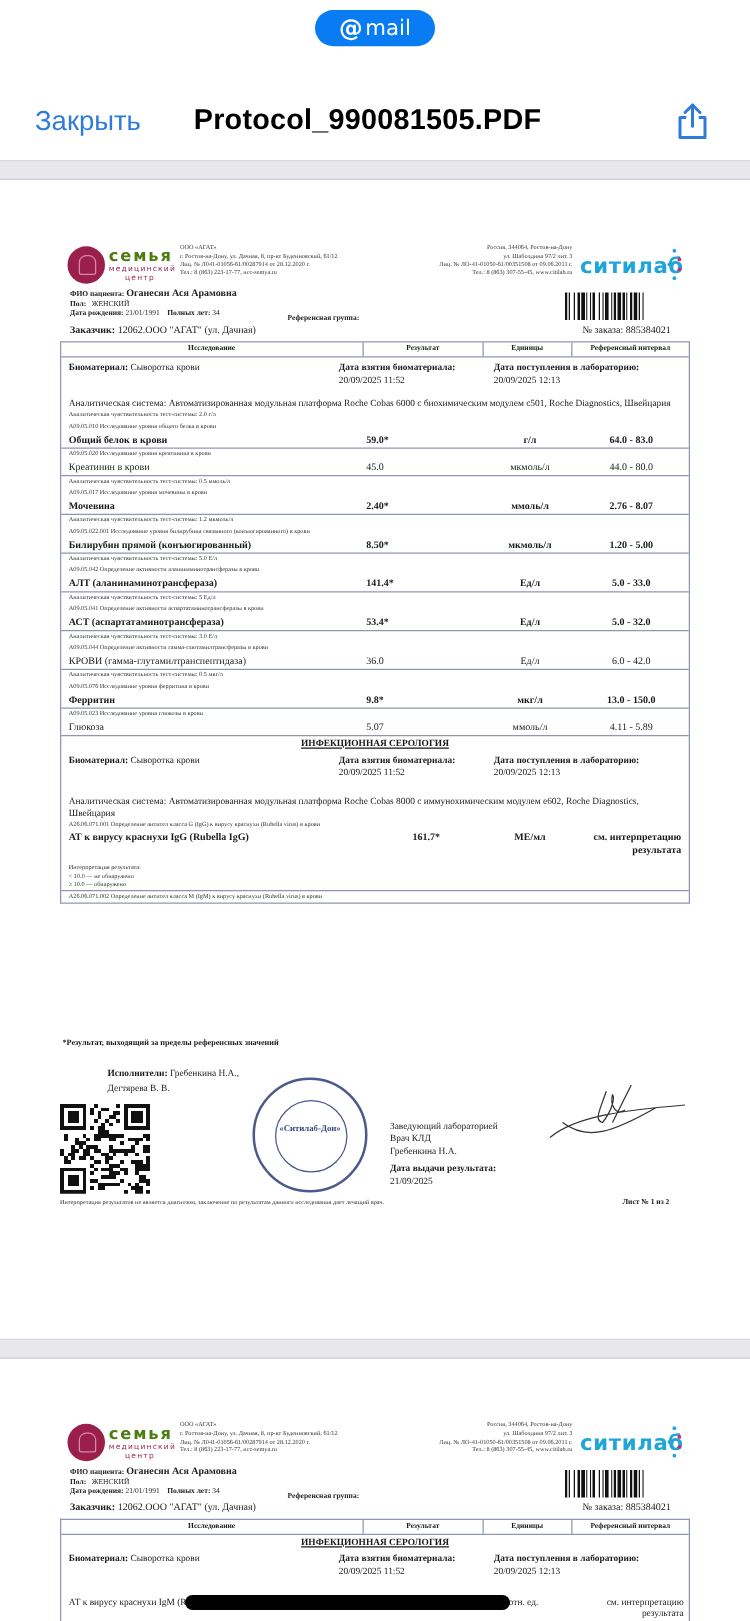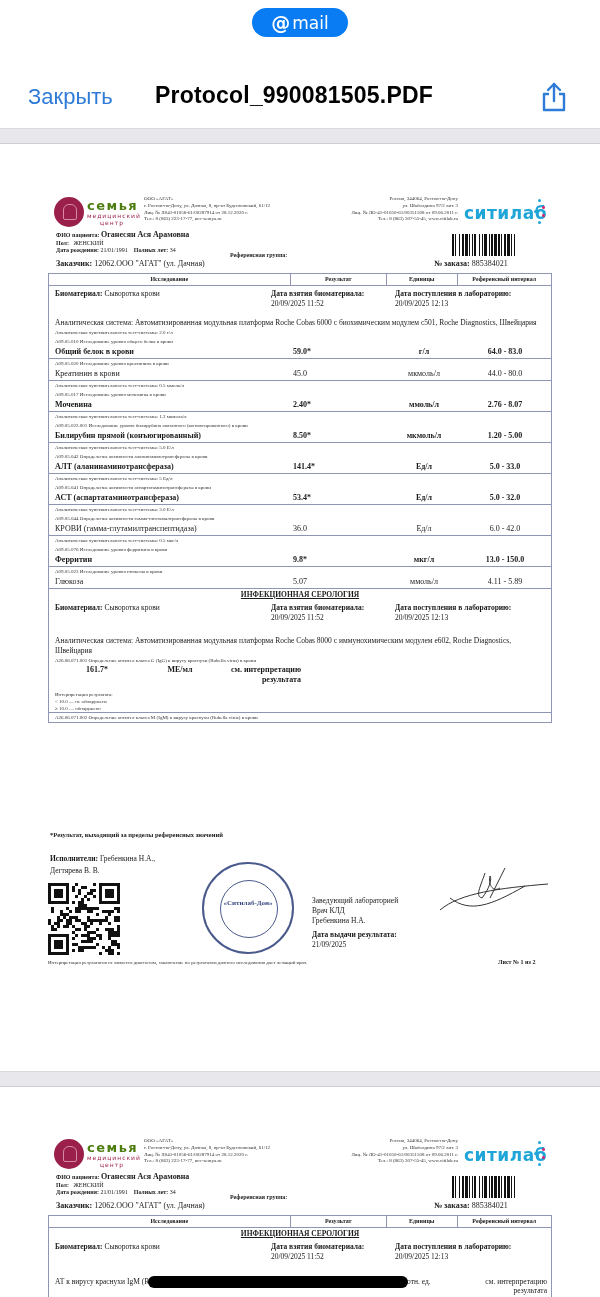--- a/index.html
+++ b/index.html
@@ -25,21 +25,21 @@
   .citilab-dots { position:absolute; left:484px; top:6px; width:12px; height:26px; }
   .citilab-dots span { position:absolute; width:3px; height:3px; border-radius:50%; }
   .patient { position:absolute; left:6px; top:38px; font-size:6px; line-height:7.5px; color:#222; }
   .patient b { font-weight:bold; }
   .patient .big { font-size:8px; }
   .customer { position:absolute; left:6px; top:66px; font-size:8px; color:#222; }
   .ref-group { position:absolute; left:180px; top:59px; font-size:6px; font-weight:bold; color:#222; }
   .barcode { position:absolute; left:402px; top:41px; width:92px; height:22px; display:flex; gap:0; }
   .barcode i { display:block; height:100%; background:#111; }
   .order { position:absolute; left:384px; top:66px; font-size:8px; color:#222; }
-  .order b { font-weight:bold; }
+  .order b { font-weight:normal;margin-left:32px; }
 
   .tbl { position:absolute; left:48px; width:502px; border:1px solid #8f96b4; }
   .th-row { display:flex; height:11px; border-bottom:1px solid #8f96b4; font-size:6px; font-weight:bold; line-height:11px; }
   .th-row div { text-align:center; border-right:1px solid #8f96b4; }
   .th-row div:last-child { border-right:none; }
   .c1 { width:242px; } .c2 { width:96px; } .c3 { width:70px; } .c4 { width:94px; }
   .section-title { text-align:center; font-size:7.5px; font-weight:bold; text-decoration:underline; height:11px; line-height:11px; }
   .biomat { position:relative; height:30px; font-size:7.5px; }
   .biomat .bl { position:absolute; left:6px; top:3px; }
   .biomat .dt1 { position:absolute; left:222px; top:3px; line-height:10px; }
@@ -253,34 +253,35 @@
 
     <div class="section-title">ИНФЕКЦИОННАЯ СЕРОЛОГИЯ</div>
     <div class="biomat">
       <div class="bl"><b>Биоматериал:</b> <span>Сыворотка крови</span></div>
       <div class="dt1"><b>Дата взятия биоматериала:</b><br><span>20/09/2025 11:52</span></div>
       <div class="dt2"><b>Дата поступления в лабораторию:</b><br><span>20/09/2025 12:13</span></div>
     </div>
     <div class="sys" style="padding-top:6px;">Аналитическая система: Автоматизированная модульная платформа Roche Cobas 8000 с иммунохимическим модулем e602, Roche Diagnostics, Швейцария</div>
     <div class="note">A26.06.071.001 Определение антител класса G (IgG) к вирусу краснухи (Rubella virus) в крови</div>
     <div style="display:flex;font-size:8px;font-weight:bold;line-height:10px;">
+      <div style="width:238px;padding-left:6px;">АТ к вирусу краснухи IgG (Rubella IgG)</div>
       <div style="width:96px;text-align:center;">161.7*</div>
       <div style="width:70px;text-align:center;">МЕ/мл</div>
       <div style="width:86px;text-align:right;">см. интерпретацию результата</div>
     </div>
     <div class="note" style="line-height:7px;padding-top:6px;">
       <div>Интерпретация результата:</div>
       <div>&lt; 10.0 — не обнаружено</div>
       <div>≥ 10.0 — обнаружено</div>
     </div>
     <div class="note divider">A26.06.071.002 Определение антител класса M (IgM) к вирусу краснухи (Rubella virus) в крови</div>
   </div>
 
   <div class="footnote" style="top:831px;">*Результат, выходящий за пределы референсных значений</div>
-  <div class="performers" style="top:853px;">
+  <div class="performers" style="top:853px;margin-left:36px;">
     <b>Исполнители:</b> <span>Гребенкина Н.А.,</span><br>
     <span>Дегтярева В. В.</span>
   </div>
   <div class="qr" style="top:883px;">
     <svg width="72" height="72" viewBox="0 0 24 24" shape-rendering="crispEdges" id="qr-svg">
         <rect x="0" y="0" width="7" height="7" fill="#111"></rect>
         <rect x="1" y="1" width="5" height="5" fill="#fff"></rect>
         <rect x="2" y="2" width="3" height="3" fill="#111"></rect>
         <rect x="17" y="0" width="7" height="7" fill="#111"></rect>
         <rect x="18" y="1" width="5" height="5" fill="#fff"></rect>

